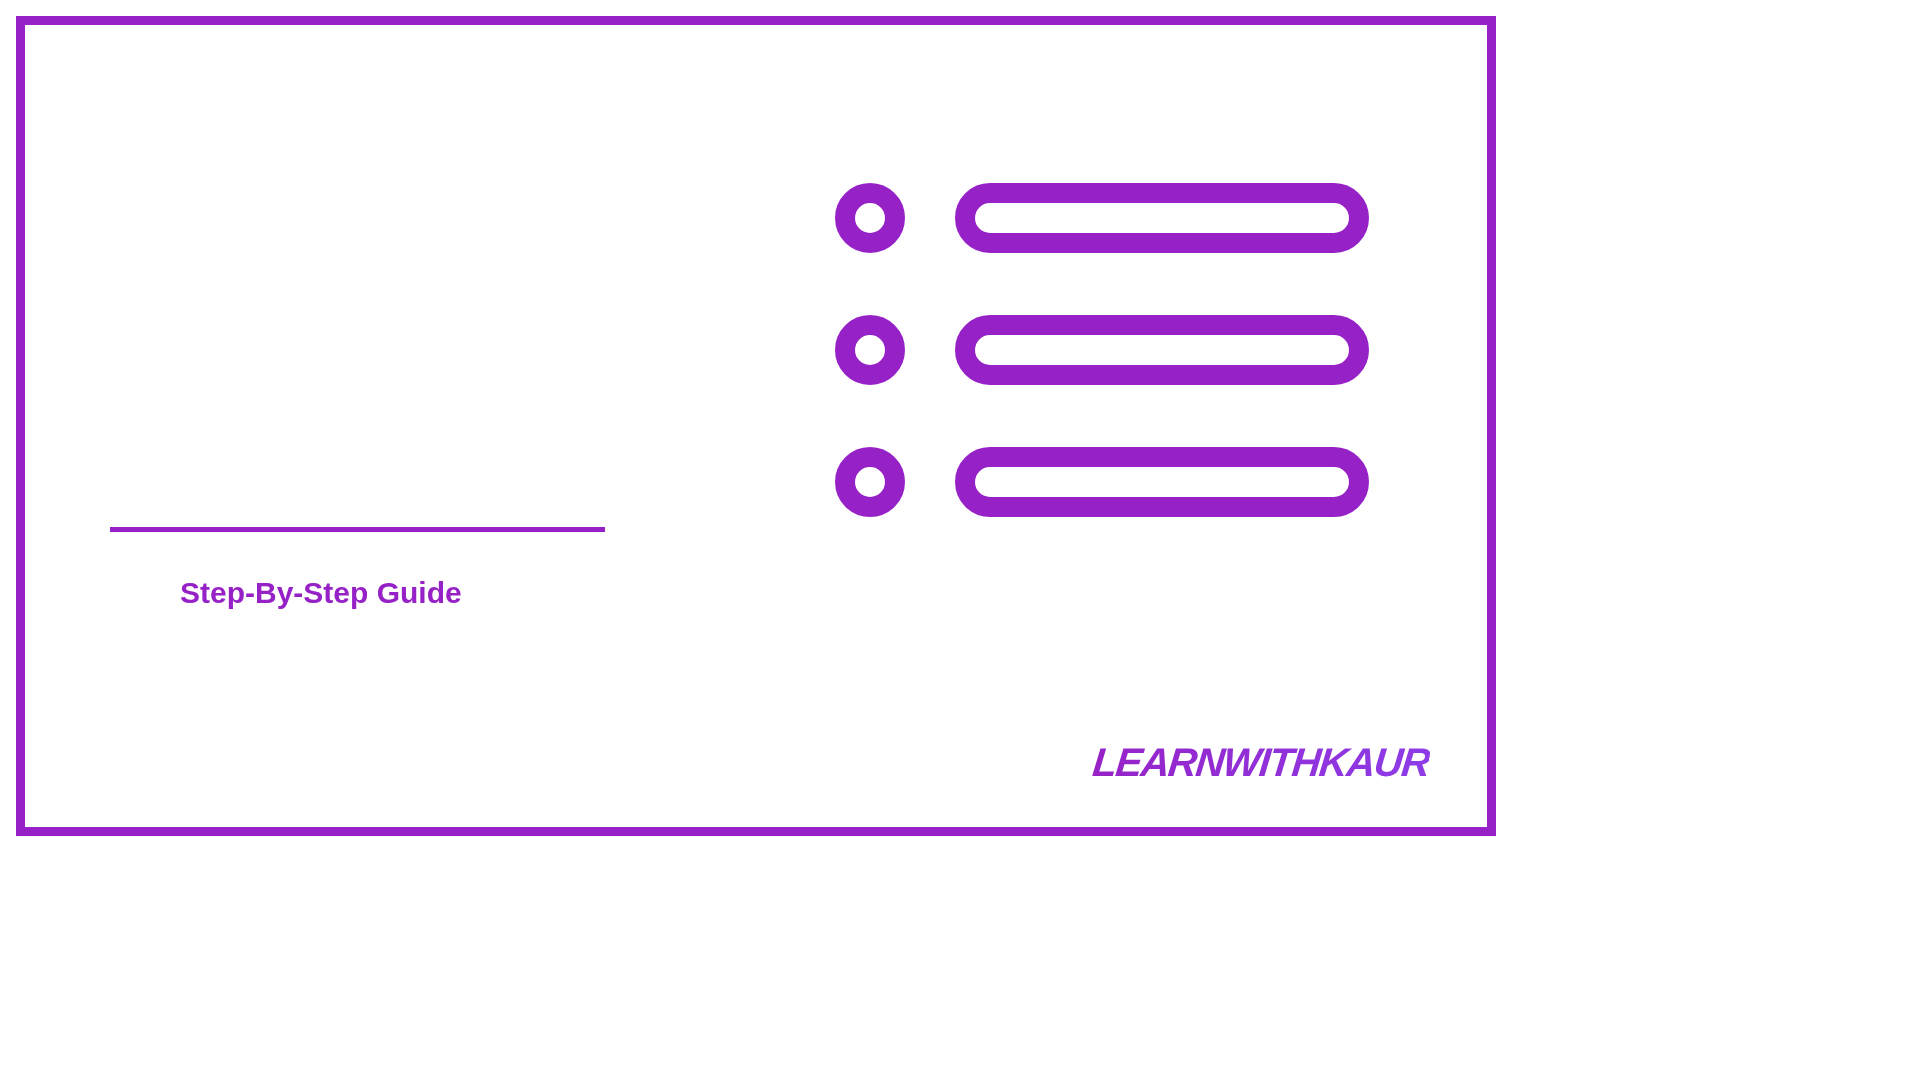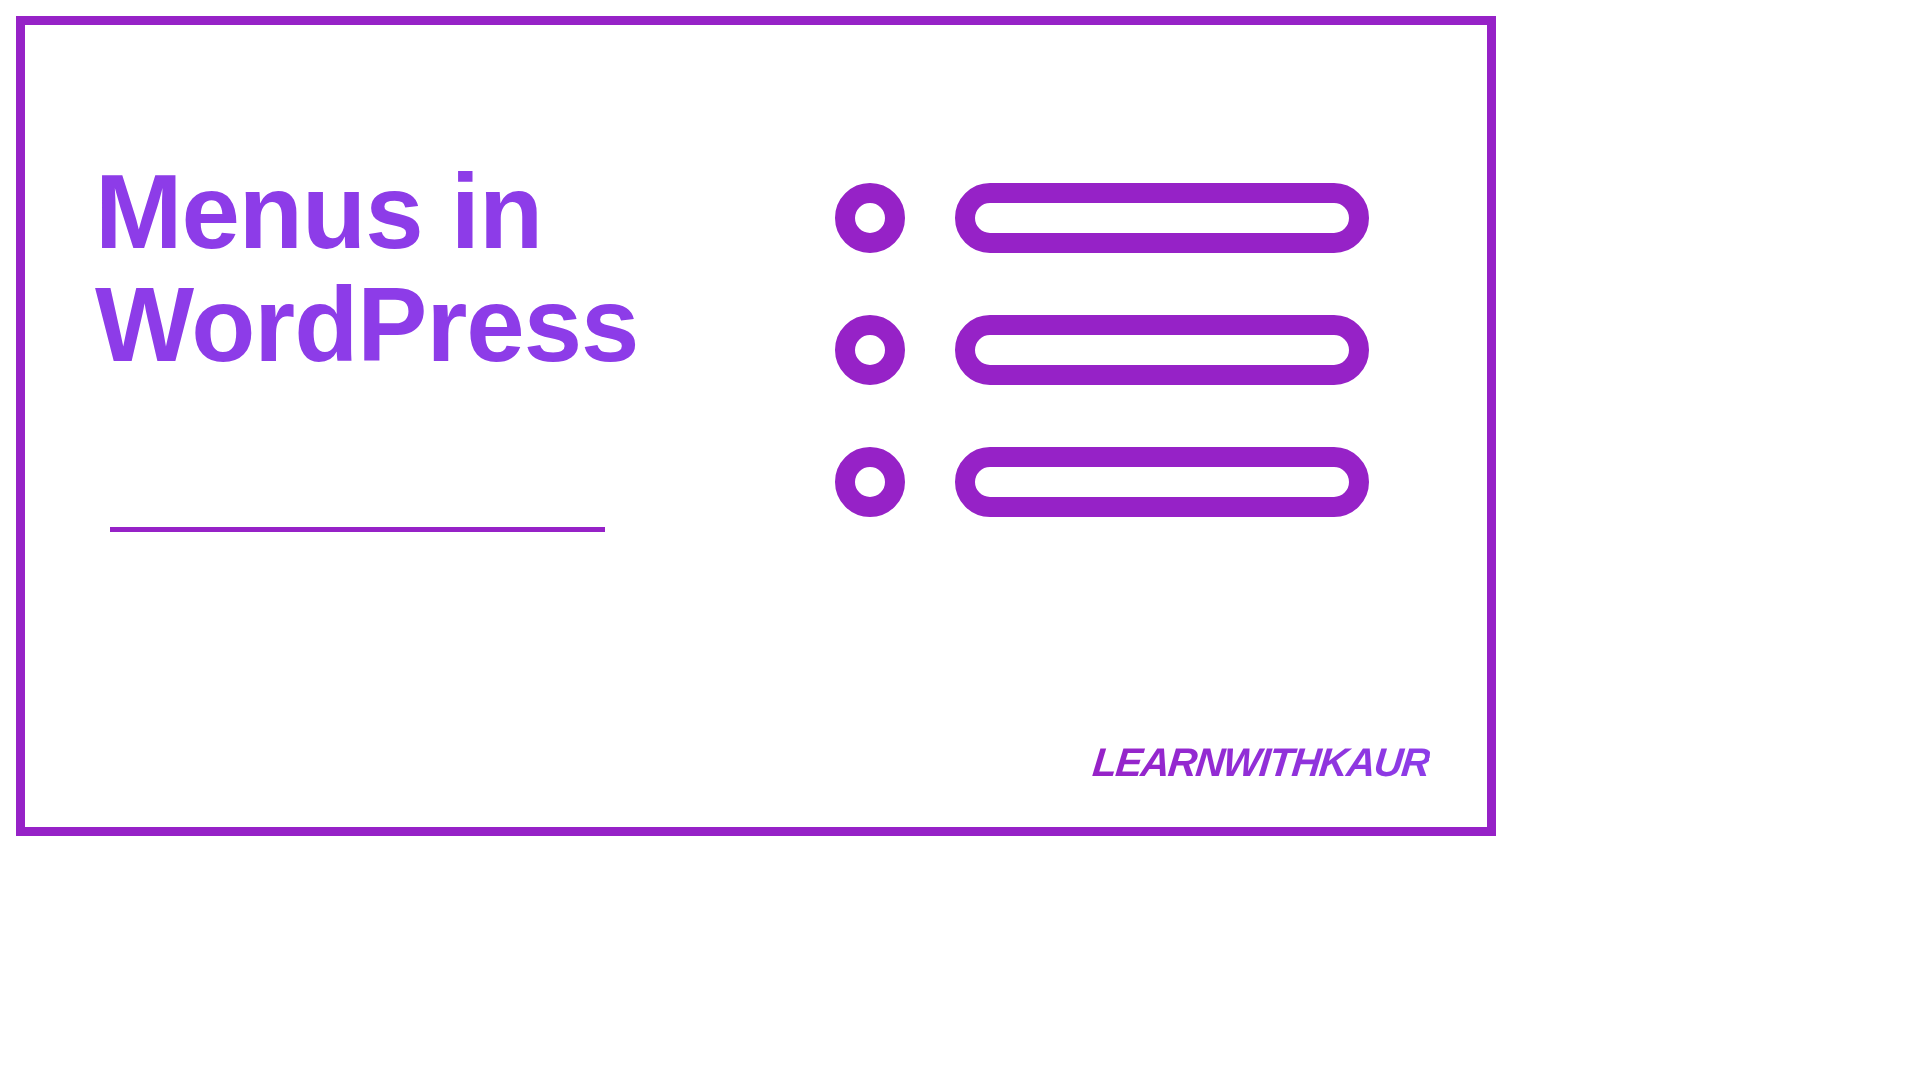--- a/index.html
+++ b/index.html
@@ -89,22 +89,22 @@
       background-clip: text;
       -webkit-text-fill-color: transparent;
       color: #9622c7;
       transform: skewX(-6deg);
     }
   </style>
 </head>
 <body>
 
 <div class="frame">
-  <div class="title">Menus in<br>WordPress</div>
   <div class="divider"></div>
+  <div class="subtitle">Step-By-Step Guide</div>
 
   <div class="menu-icon">
     <div class="menu-row">
       <div class="circle"></div>
       <div class="bar"></div>
     </div>
     <div class="menu-row">
       <div class="circle"></div>
       <div class="bar"></div>
     </div>

